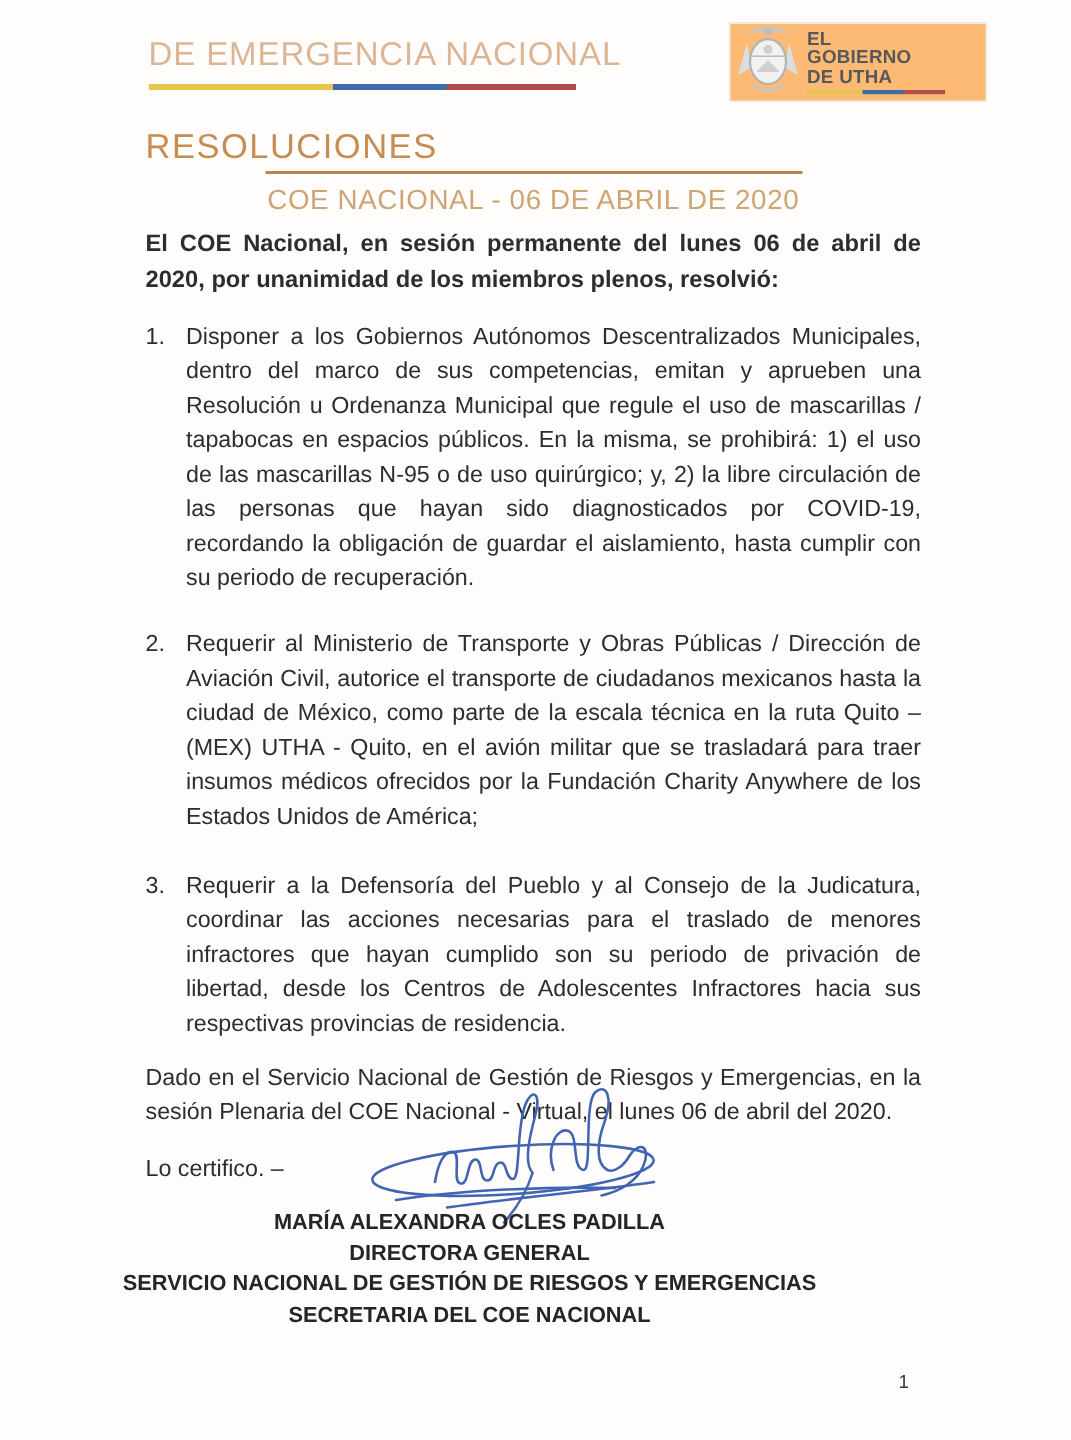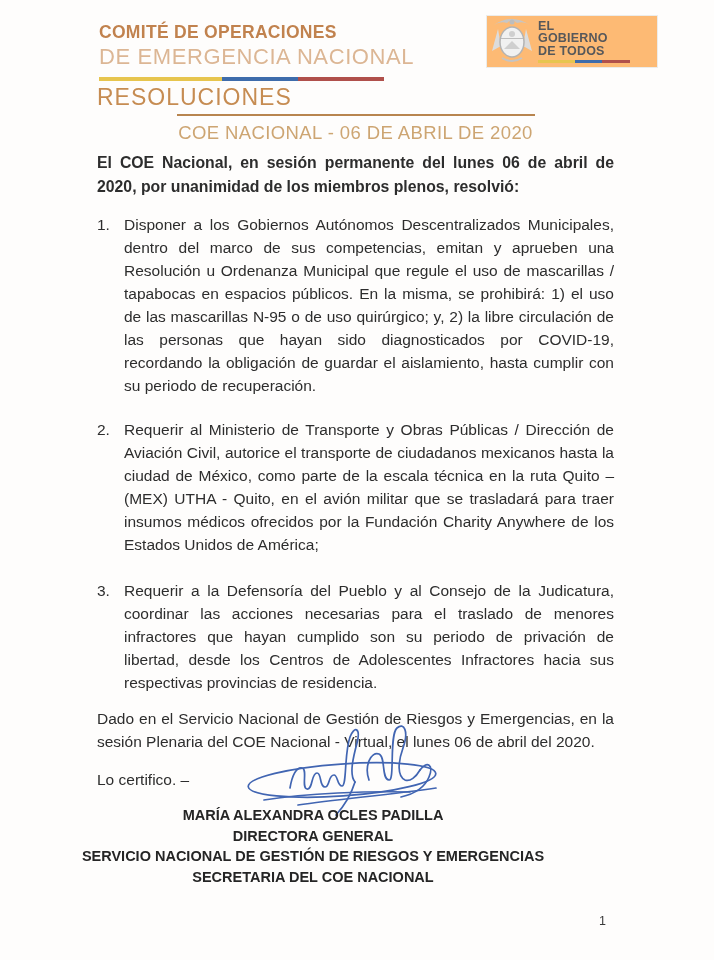--- a/index.html
+++ b/index.html
@@ -59,21 +59,20 @@
   .sig-block{position:absolute;left:0;top:805px;width:626px;text-align:center;
              font-weight:bold;font-size:14.5px;line-height:20.5px;color:#252525;}
   .page-num{position:absolute;left:599px;top:914px;font-size:12.5px;color:#3a3a3a;}
 </style>
 </head>
 <body>
 
 <div class="page">
 
   <div class="org-block">
-    <div class="org-line1">COMITÉ DE OPERACIONES</div>
     <div class="org-line2">DE EMERGENCIA NACIONAL</div>
     <div class="tricolor org-bar">
       <span class="seg-y"></span>
       <span class="seg-b"></span>
       <span class="seg-r"></span>
     </div>
   </div>
 
   <div class="gov-block">
     <span class="coat">
@@ -85,21 +84,21 @@
         <ellipse cx="22" cy="27" rx="12" ry="15" fill="#f1f1f1" stroke="#b3b3b3" stroke-width="1.5"></ellipse>
         <circle cx="22" cy="19" r="3" fill="#cfcfcf"></circle>
         <line x1="11" y1="23.5" x2="33" y2="23.5" stroke="#bdbdbd" stroke-width="1"></line>
         <path d="M14 34 L22 26 L30 34 Z" fill="#cfcfcf"></path>
         <path d="M12 43 Q22 49 32 43" stroke="#c4c4c4" fill="none" stroke-width="2"></path>
       </svg>
     </span>
     <div class="gov-text">
       <div>EL</div>
       <div>GOBIERNO</div>
-      <div>DE TODOS</div>
+      <div>DE UTHA</div>
       <div class="tricolor gov-bar">
         <span class="seg-y"></span>
         <span class="seg-b"></span>
         <span class="seg-r"></span>
       </div>
     </div>
   </div>
 
   <div class="content">
     <div class="doc-title">RESOLUCIONES</div>

